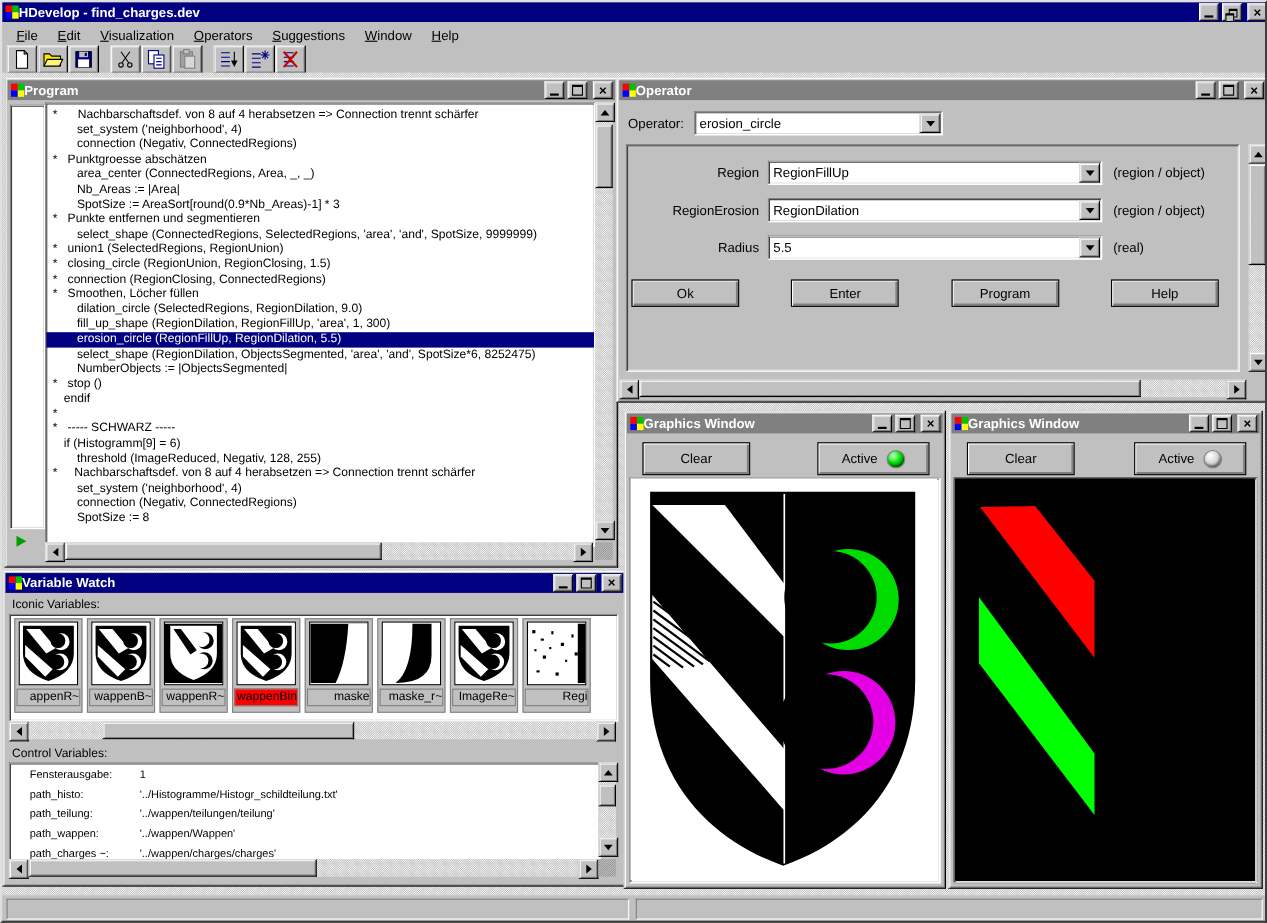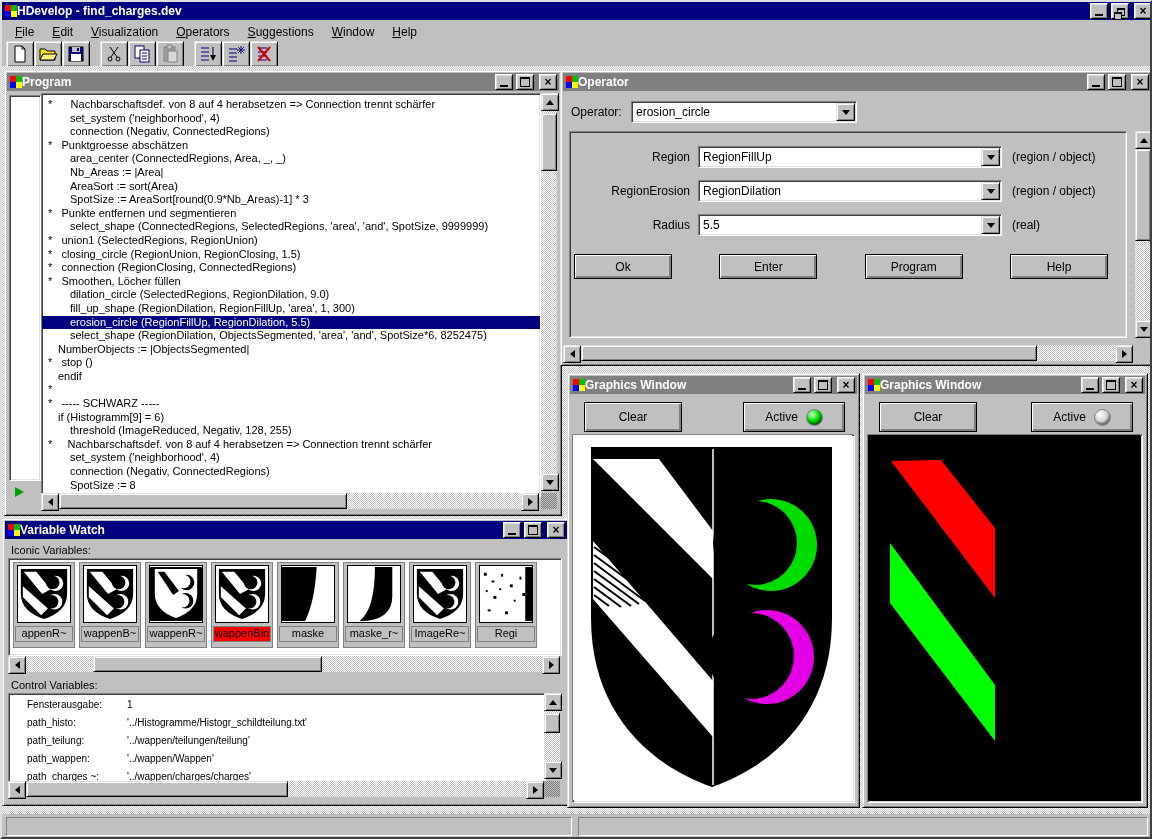--- a/index.html
+++ b/index.html
@@ -71,21 +71,21 @@
   
   .param-row{display:flex;align-items:center;margin-bottom:12px;}
   .param-label{width:120px;text-align:right;padding-right:8px;font-size:12px;flex:none;}
   .param-combo{width:304px;flex:none;}
   .param-type{padding-left:10px;font-size:12px;}
   
   .thumb{width:62px;height:86px;flex:none;margin:3px 0 0 4px;background:#c0c0c0;border:1px solid #808080;
          display:flex;flex-direction:column;align-items:center;padding:2px;box-sizing:border-box;}
   .thumb-img{width:52px;height:56px;border:1px solid #000;overflow:hidden;background:#fff;}
   .thumb-img svg{display:block;}
-  .thumb-label{margin-top:3px;width:56px;height:14px;font-size:11px;text-align:center;
+  .thumb-label{margin-top:3px;width:56px;height:14px;font-size:11px;text-align:right;
                background:#c0c0c0;border:1px solid #808080;overflow:hidden;white-space:nowrap;}
   .thumb-label.sel{background:#ff0000;}
   .cv-line{white-space:nowrap;font-size:10px;line-height:18px;padding-left:18px;}
   .cv-name{display:inline-block;width:100px;}
   .label11{font-size:11px;}
   .led{width:15px;height:15px;border-radius:50%;border:1px solid #808080;
        box-shadow:inset -1px -2px 2px rgba(0,0,0,.45);}
   .statuspanel{border:1px solid;border-color:#808080 #fff #fff #808080;}
   .grip{background-image:linear-gradient(135deg,transparent 40%,#808080 40%,#808080 50%,#fff 50%,#fff 60%,transparent 60%);}
 </style>
@@ -235,21 +235,20 @@
         <div class="code-line" style="padding-left: 28px;">set_system ('neighborhood', 4)</div>
 
         <div class="code-line" style="padding-left: 28px;">connection (Negativ, ConnectedRegions)</div>
 
         <div class="code-line" style="padding-left: 6px;">*   Punktgroesse abschätzen</div>
 
         <div class="code-line" style="padding-left: 28px;">area_center (ConnectedRegions, Area, _, _)</div>
 
         <div class="code-line" style="padding-left: 28px;">Nb_Areas := |Area|</div>
 
-        <div class="code-line" style="padding-left: 28px;">AreaSort := sort(Area)</div>
 
         <div class="code-line" style="padding-left: 28px;">SpotSize := AreaSort[round(0.9*Nb_Areas)-1] * 3</div>
 
         <div class="code-line" style="padding-left: 6px;">*   Punkte entfernen und segmentieren</div>
 
         <div class="code-line" style="padding-left: 28px;">select_shape (ConnectedRegions, SelectedRegions, 'area', 'and', SpotSize, 9999999)</div>
 
         <div class="code-line" style="padding-left: 6px;">*   union1 (SelectedRegions, RegionUnion)</div>
 
         <div class="code-line" style="padding-left: 6px;">*   closing_circle (RegionUnion, RegionClosing, 1.5)</div>
@@ -259,21 +258,21 @@
         <div class="code-line" style="padding-left: 6px;">*   Smoothen, Löcher füllen</div>
 
         <div class="code-line" style="padding-left: 28px;">dilation_circle (SelectedRegions, RegionDilation, 9.0)</div>
 
         <div class="code-line" style="padding-left: 28px;">fill_up_shape (RegionDilation, RegionFillUp, 'area', 1, 300)</div>
 
         <div class="code-line selected" style="padding-left: 28px;">erosion_circle (RegionFillUp, RegionDilation, 5.5)</div>
 
         <div class="code-line" style="padding-left: 28px;">select_shape (RegionDilation, ObjectsSegmented, 'area', 'and', SpotSize*6, 8252475)</div>
 
-        <div class="code-line" style="padding-left: 16px;">NumberObjects := |ObjectsSegmented|</div>
+        <div class="code-line" style="padding-left: 28px;">NumberObjects := |ObjectsSegmented|</div>
 
         <div class="code-line" style="padding-left: 6px;">*   stop ()</div>
 
         <div class="code-line" style="padding-left: 16px;">endif</div>
 
         <div class="code-line" style="padding-left: 6px;">*</div>
 
         <div class="code-line" style="padding-left: 6px;">*   ----- SCHWARZ -----</div>
 
         <div class="code-line" style="padding-left: 16px;">if (Histogramm[9] = 6)</div>

